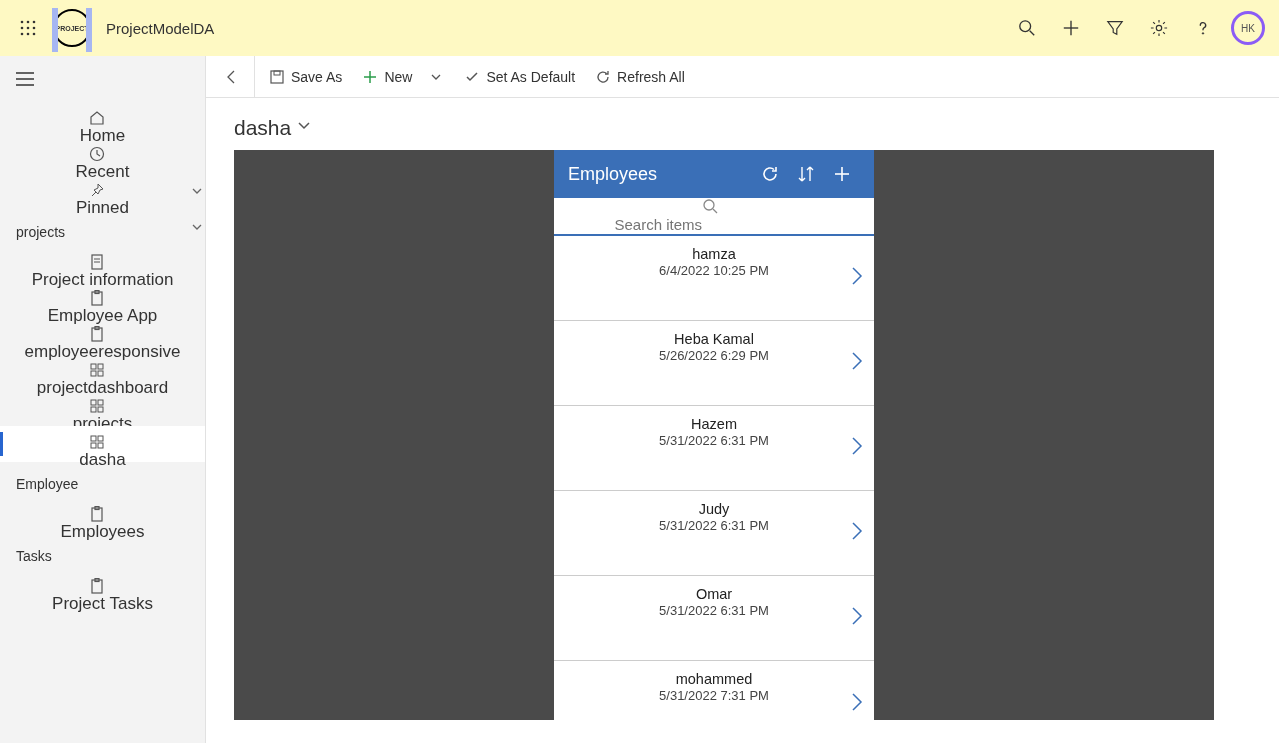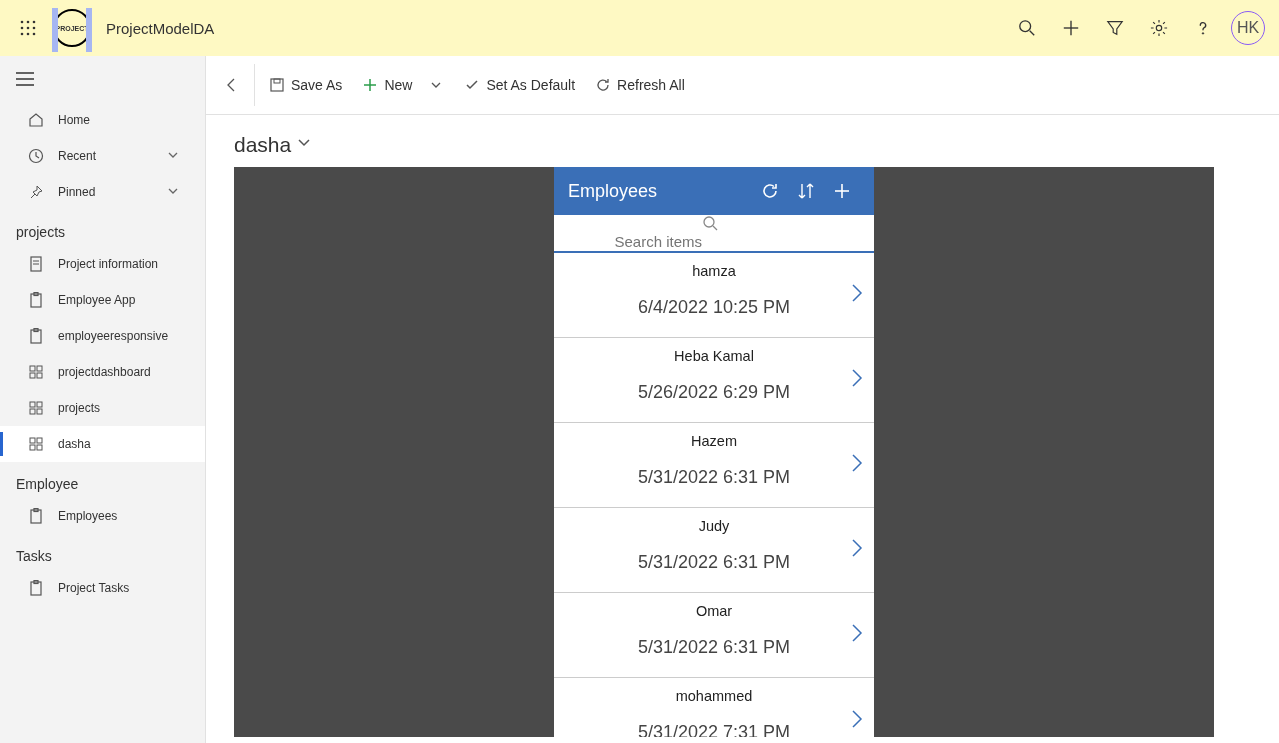--- a/index.html
+++ b/index.html
@@ -14,41 +14,41 @@
   .waffle svg { width:16px;height:16px;}
   .logo { width:40px;height:40px;margin-left:4px;display:flex;align-items:center;justify-content:center;}
   .logo-circle { width:38px;height:38px;border:2.5px solid #000;border-radius:50%;display:flex;align-items:center;justify-content:center;font-size:7px;font-weight:bold;position:relative;}
   .logo-circle::before,.logo-circle::after{content:"";position:absolute;background:#a6b6f2;}
   .logo-circle::before{width:6px;height:44px;left:-3px;top:-3px;}
   .logo-circle::after{width:6px;height:44px;right:-3px;top:-3px;}
   .app-title { margin-left:14px;font-size:15px;color:#333;}
   .header-spacer{flex:1;}
   .header-btn{width:44px;height:44px;display:flex;align-items:center;justify-content:center;cursor:pointer;color:#333;}
   .header-btn svg{width:18px;height:18px;stroke:#333;fill:none;}
-  .avatar{width:34px;height:34px;border:1px solid #8b5cf6;border-radius:50%;display:flex;align-items:center;justify-content:center;font-size:16px;color:#555;margin:0 6px;}
+  .avatar{width:34px;height:34px;border:3px solid #8b5cf6;border-radius:50%;display:flex;align-items:center;justify-content:center;font-size:10px;color:#555;margin:0 6px;}
 
   
   .shell { display:flex; height:calc(743px - 56px); }
 
   
   .sidebar{width:206px;background:#f3f3f3;border-right:1px solid #e1e1e1;display:flex;flex-direction:column;padding-top:4px;}
   .hamburger{padding:12px 16px;cursor:pointer;}
   .hamburger svg{width:18px;height:14px;stroke:#333;}
-  .nav-item{display:flex;align-items:center;padding:8px 26px;font-size:12px;color:#333;cursor:pointer;position:relative;height:36px;}
+  .nav-item{display:flex;align-items:center;padding:8px 2px;font-size:17px;color:#333;cursor:pointer;position:relative;height:36px;flex-direction:column;}
   .nav-item .icon{width:20px;margin-right:12px;display:flex;align-items:center;justify-content:center;}
   .nav-item .icon svg{width:16px;height:16px;stroke:#555;fill:none;}
   .nav-item .chev{margin-left:auto;color:#666;}
   .nav-item .chev svg{width:12px;height:12px;stroke:#666;fill:none;}
   .nav-section{padding:14px 16px 6px;font-size:14px;color:#333;font-weight:400;}
   .nav-item.active{background:#fff;}
   .nav-item.active::before{content:"";position:absolute;left:0;top:6px;bottom:6px;width:3px;background:#2765cf;}
 
   
   .main{flex:1;display:flex;flex-direction:column;background:#fff;}
-  .cmdbar{height:59px;border-bottom:1px solid #e1e1e1;display:flex;align-items:center;padding:0 8px;}
+  .cmdbar{height:42px;border-bottom:1px solid #e1e1e1;display:flex;align-items:center;padding:0 8px;}
   .cmdbar .sep{width:1px;height:42px;background:#e1e1e1;margin:0 4px;}
   .cmd-btn{display:flex;align-items:center;padding:0 10px;height:42px;cursor:pointer;font-size:14px;color:#333;}
   .cmd-btn svg{width:16px;height:16px;margin-right:6px;}
   .cmd-btn.green svg{stroke:#2a9d4a;}
   .cmd-chev svg{width:12px;height:12px;margin-left:2px;stroke:#555;fill:none;}
 
   .page-title-row{padding:18px 28px 10px;display:flex;align-items:center;}
   .page-title{font-size:21px;color:#333;font-weight:400;margin-right:6px;}
   .page-title-chev svg{width:14px;height:14px;stroke:#555;fill:none;}
 
@@ -61,21 +61,21 @@
   .panel-header{background:#3a6fb7;color:#fff;height:48px;display:flex;align-items:center;padding:0 14px;}
   .panel-title{font-size:18px;font-weight:400;flex:1;}
   .panel-act{width:36px;height:36px;display:flex;align-items:center;justify-content:center;cursor:pointer;}
   .panel-act svg{width:20px;height:20px;stroke:#fff;fill:none;}
   .search-row{height:38px;border-bottom:2px solid #3a6fb7;display:flex;align-items:center;padding:0 12px;flex-direction:column;}
   .search-row svg{width:16px;height:16px;stroke:#888;fill:none;margin-right:8px;}
   .search-row input{border:none;outline:none;font-size:15px;color:#666;flex:1;background:transparent;}
   .list{flex:1;overflow:hidden;text-align:center;}
   .list-item{height:85px;border-bottom:1px solid #ccc;padding:10px 14px;position:relative;cursor:pointer;}
   .list-item .name{font-size:14.5px;color:#222;}
-  .list-item .date{font-size:18px;color:#444;margin-top:18px;}
+  .list-item .date{font-size:13px;color:#444;margin-top:1px;}
   .list-item .arrow{position:absolute;right:10px;top:50%;transform:translateY(-50%);}
   .list-item .arrow svg{width:14px;height:20px;stroke:#3a6fb7;fill:none;stroke-width:1.5;}
 
 </style>
 </head>
 <body>
 
 <div class="top-header">
   <div class="waffle">
     <svg viewBox="0 0 16 16">

